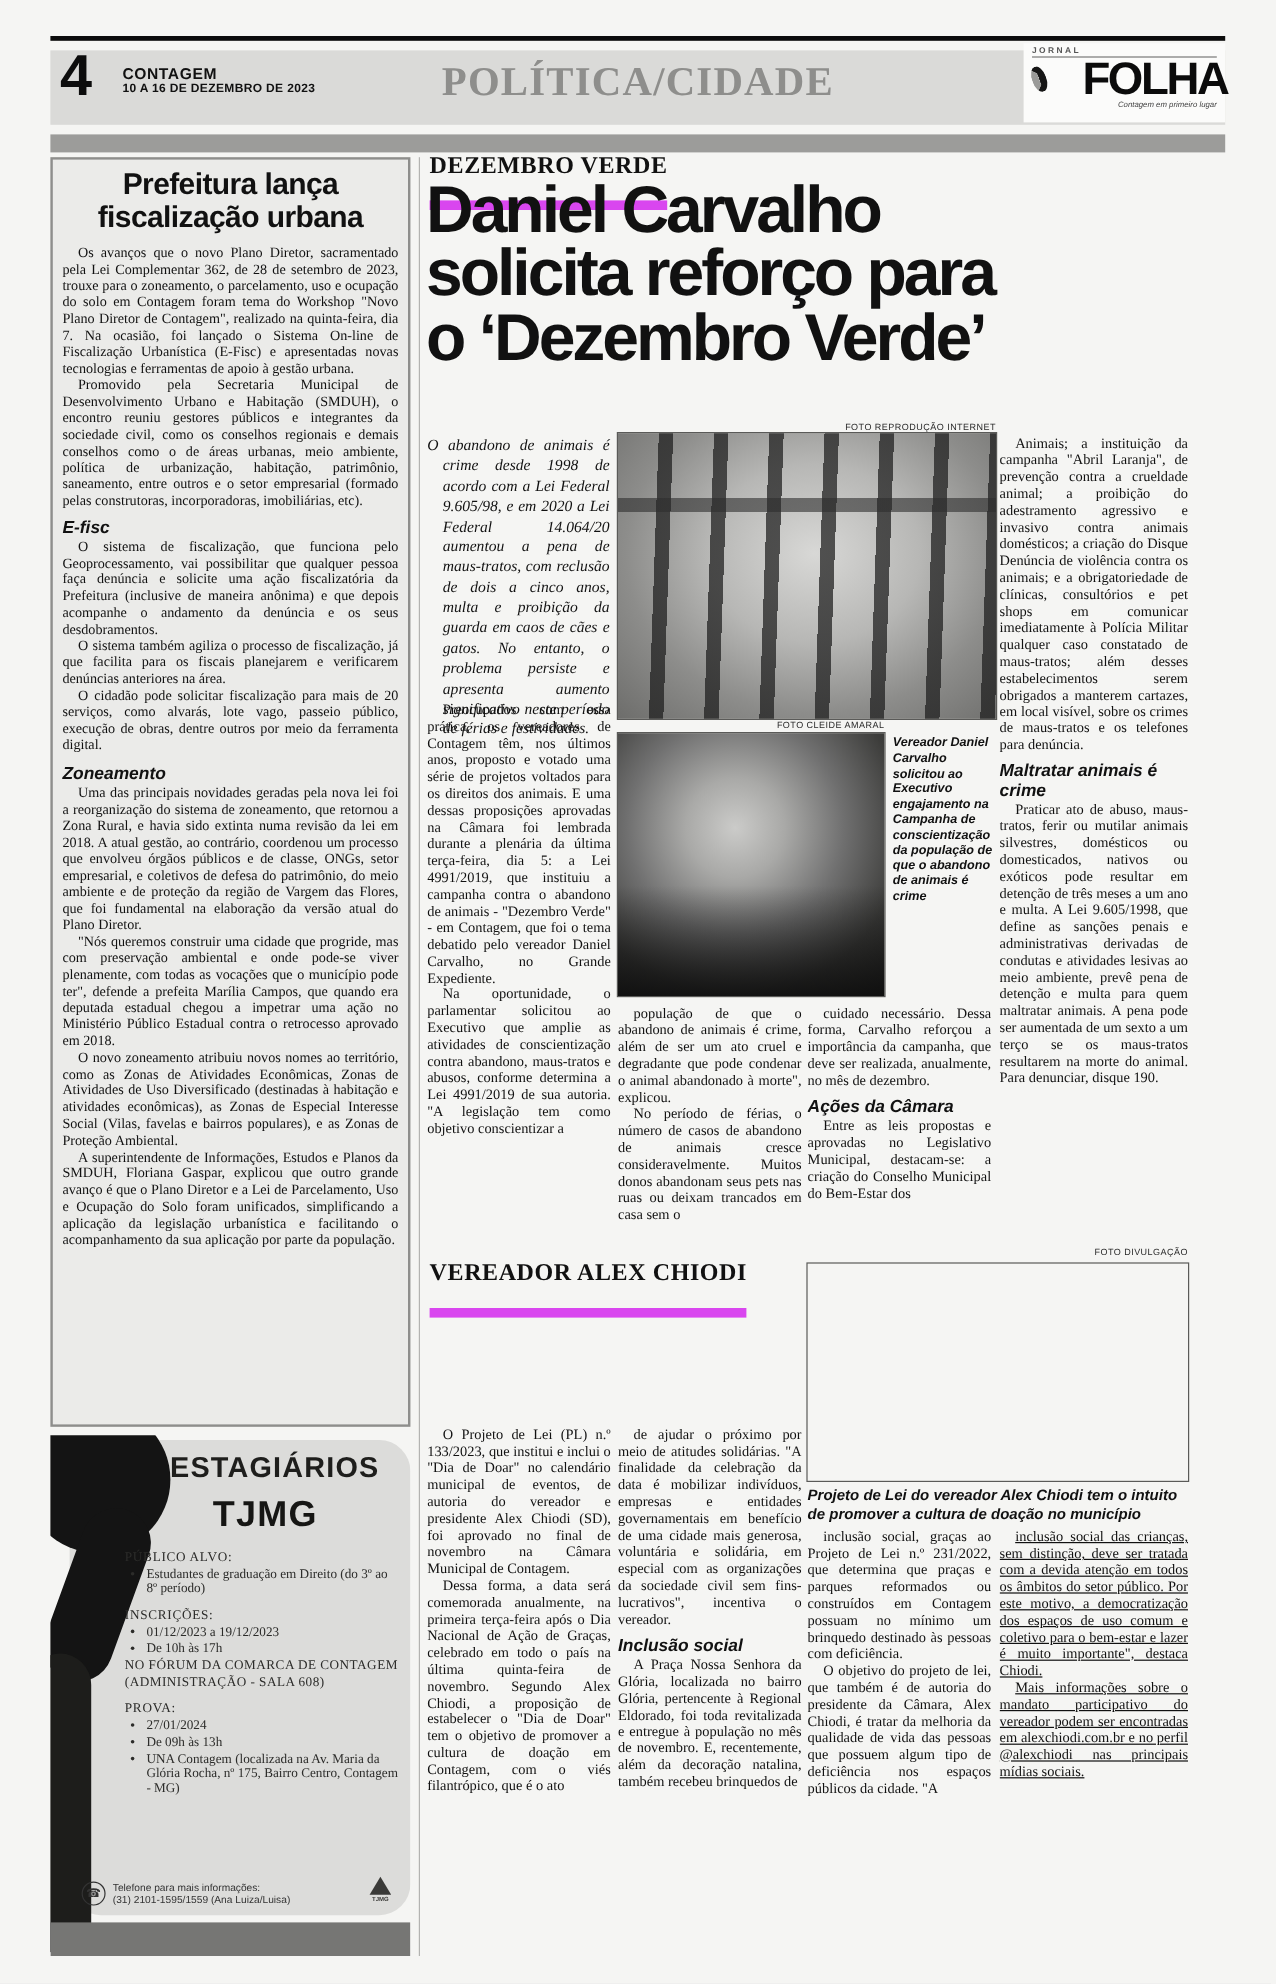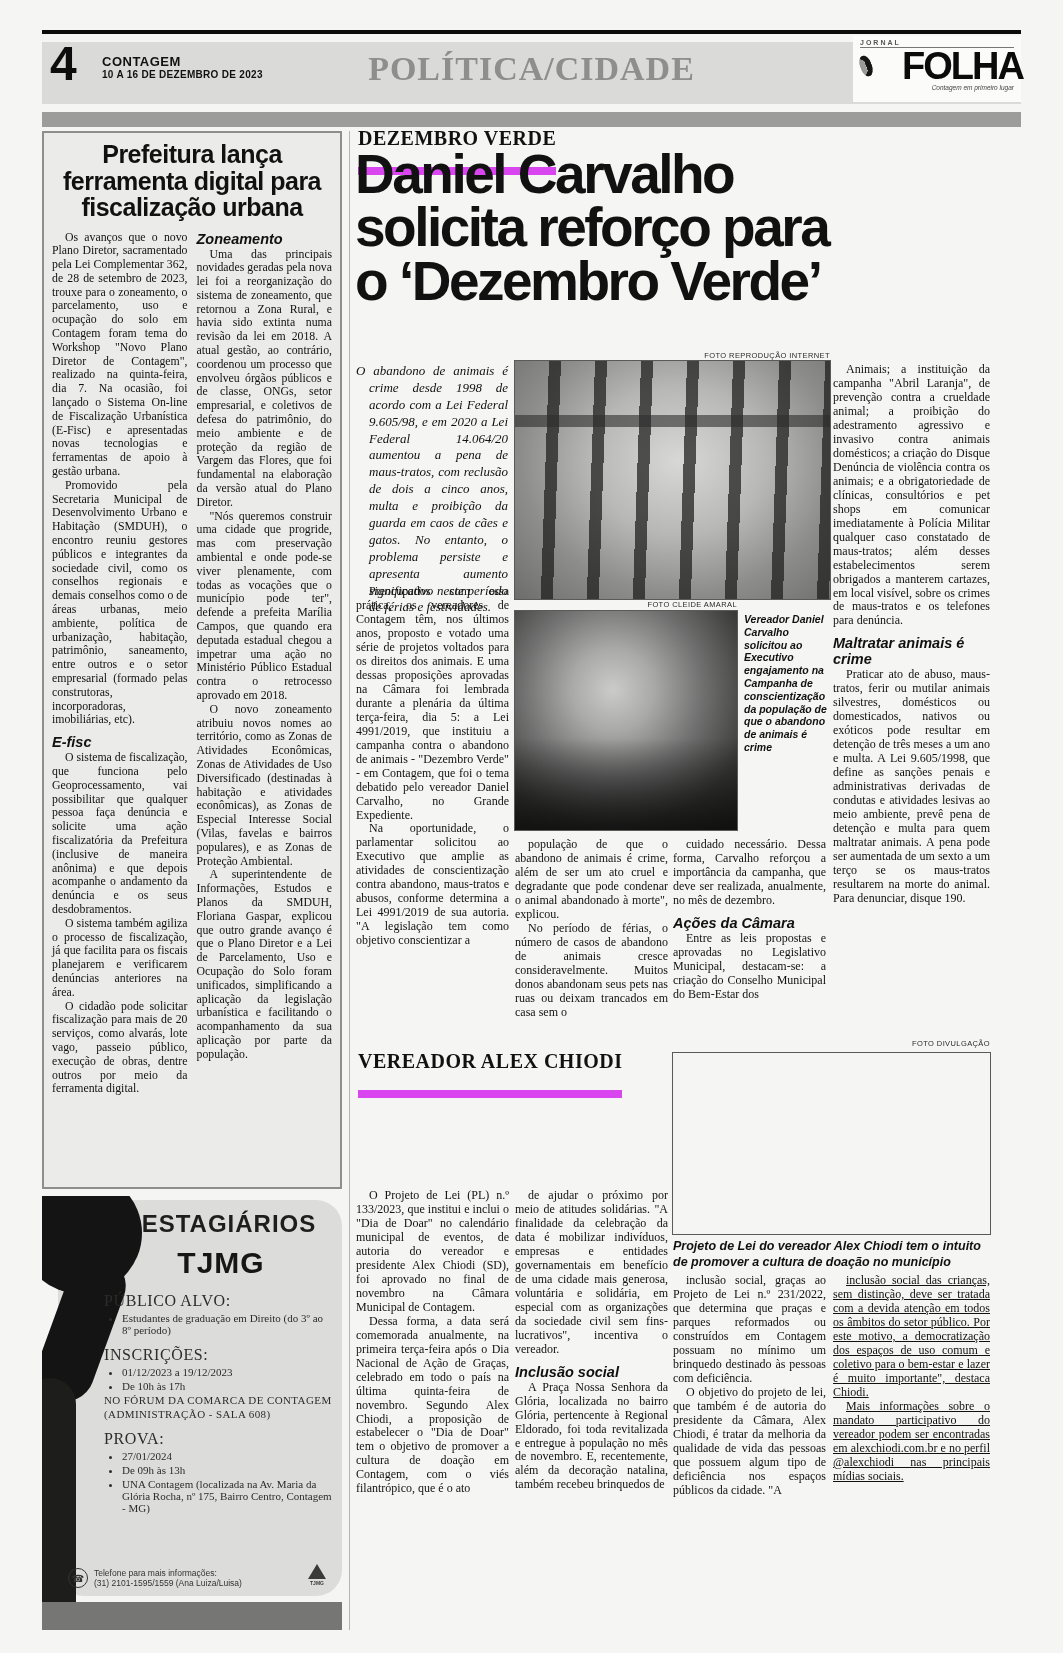--- a/index.html
+++ b/index.html
@@ -38,21 +38,21 @@
             color:#2a2a2a; text-align:right; }
   .kicker { position:absolute; font:bold 20px "Liberation Serif", serif; letter-spacing:0.5px;
             border-bottom:8px solid #d946ef; padding-bottom:17px; }
   .photo { position:absolute; outline:1px solid #5a5a58; }
 
   
   .left-box { position:absolute; left:42px; top:131px; width:300px; height:1058px;
               border:2px solid #8e8e8c; background:#ebebe9; padding:8px 8px 4px; }
   .lb-headline { font:bold 25px "Liberation Sans", sans-serif; letter-spacing:-0.5px;
                  line-height:1.06; text-align:center; margin:0 0 10px; }
-  .lb-cols { display:flex; gap:9px; }
+  .lb-cols { display:flex; gap:9px;flex-direction:column; }
   .lb-col { flex:1; text-align:justify; font-size:11.8px; line-height:1.17; }
   .lb-col p { text-indent:13px; }
 
   
   .headline-1 { position:absolute; left:355px; top:148px; width:650px;
                 font:bold 55px "Liberation Sans", sans-serif; letter-spacing:-2.5px; line-height:0.97; }
   .lead { position:absolute; left:356px; top:363px; width:152px;
           font:italic 13px "Liberation Serif", serif; line-height:1.3; text-align:justify; }
   .lead p { padding-left:13px; text-indent:-13px; }
   .caption-side { position:absolute; left:744px; top:613px; width:88px;
@@ -89,21 +89,21 @@
   .ad-ph3 { position:absolute; left:-18px; top:182px; width:52px; height:250px;
             background:#1d1d1b; border-radius:28px; }
   .ad-inner { position:absolute; left:26px; top:10px; right:8px; bottom:40px; }
   .ad-t1 { font:26px "Liberation Sans", sans-serif; color:#3f3f3d; letter-spacing:1px;
            text-align:center; padding-left:56px; }
   .ad-t2 { font:bold 24px "Liberation Sans", sans-serif; color:#1e1e1c; letter-spacing:1px;
            text-align:center; padding-left:56px; margin-top:4px; }
   .ad-t3 { font:bold 30px "Liberation Sans", sans-serif; color:#161614; letter-spacing:1px;
            text-align:center; padding-left:40px; margin-top:8px; }
   .ad-body { margin-top:12px; padding-left:36px; font-size:11px; color:#2c2c2a; }
-  .ad-label { font-size:16px; letter-spacing:0.6px; margin-top:10px; }
+  .ad-label { font-size:11px; letter-spacing:0.6px; margin-top:10px; }
   .ad-body ul { margin:2px 0 0 18px; }
   .ad-body li { margin:2px 0; }
   .ad-note { margin-top:2px; letter-spacing:0.4px; }
   .ad-foot { position:absolute; left:26px; bottom:42px; display:flex; align-items:center; gap:6px;
              font:8.5px "Liberation Sans", sans-serif; color:#333; }
   .ad-phone-icon { width:20px; height:20px; border:1.5px solid #333; border-radius:50%;
                    display:flex; align-items:center; justify-content:center; font-size:10px; flex:0 0 auto; }
   .ad-tjmg { position:absolute; right:16px; bottom:44px; text-align:center; }
   .ad-tri { width:0; height:0; margin:0 auto; border-left:9px solid transparent;
             border-right:9px solid transparent; border-bottom:15px solid #3a3a38; }
@@ -132,21 +132,20 @@
       </div>
       <div class="logo-tag">Contagem em primeiro lugar</div>
     </div>
   </header>
   <div class="gray-bar"></div>
   <div class="vrule"></div>
 
   <section class="left-box">
     <h2 class="lb-headline">
       <div>Prefeitura lança</div>
-      <div>ferramenta digital para</div>
       <div>fiscalização urbana</div>
     </h2>
     <div class="lb-cols">
       <div class="lb-col">
         <p>Os avanços que o novo Plano Diretor, sacramentado pela Lei Complementar 362, de 28 de setembro de 2023, trouxe para o zoneamento, o parcelamento, uso e ocupação do solo em Contagem foram tema do Workshop "Novo Plano Diretor de Contagem", realizado na quinta-feira, dia 7. Na ocasião, foi lançado o Sistema On-line de Fiscalização Urbanística (E-Fisc) e apresentadas novas tecnologias e ferramentas de apoio à gestão urbana.</p>
         <p>Promovido pela Secretaria Municipal de Desenvolvimento Urbano e Habitação (SMDUH), o encontro reuniu gestores públicos e integrantes da sociedade civil, como os conselhos regionais e demais conselhos como o de áreas urbanas, meio ambiente, política de urbanização, habitação, patrimônio, saneamento, entre outros e o setor empresarial (formado pelas construtoras, incorporadoras, imobiliárias, etc).</p>
         <div class="subhead">E-fisc</div>
         <p>O sistema de fiscalização, que funciona pelo Geoprocessamento, vai possibilitar que qualquer pessoa faça denúncia e solicite uma ação fiscalizatória da Prefeitura (inclusive de maneira anônima) e que depois acompanhe o andamento da denúncia e os seus desdobramentos.</p>
         <p>O sistema também agiliza o processo de fiscalização, já que facilita para os fiscais planejarem e verificarem denúncias anteriores na área.</p>
         <p>O cidadão pode solicitar fiscalização para mais de 20 serviços, como alvarás, lote vago, passeio público, execução de obras, dentre outros por meio da ferramenta digital.</p>

